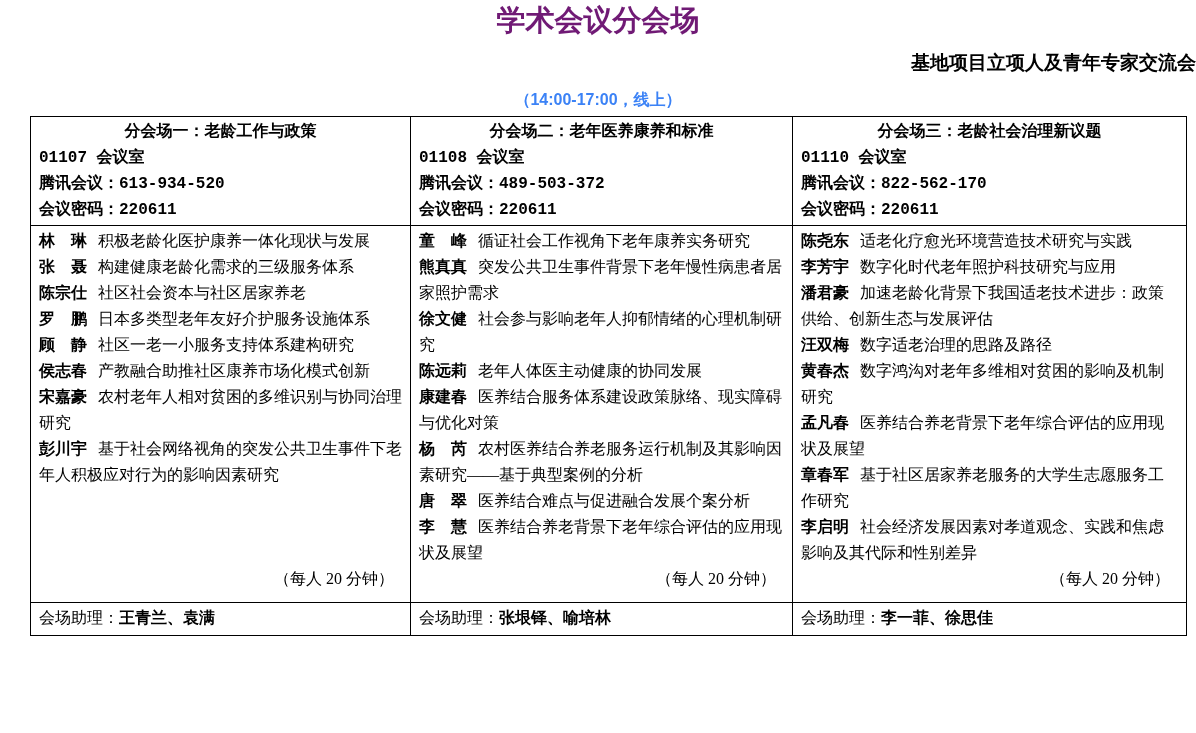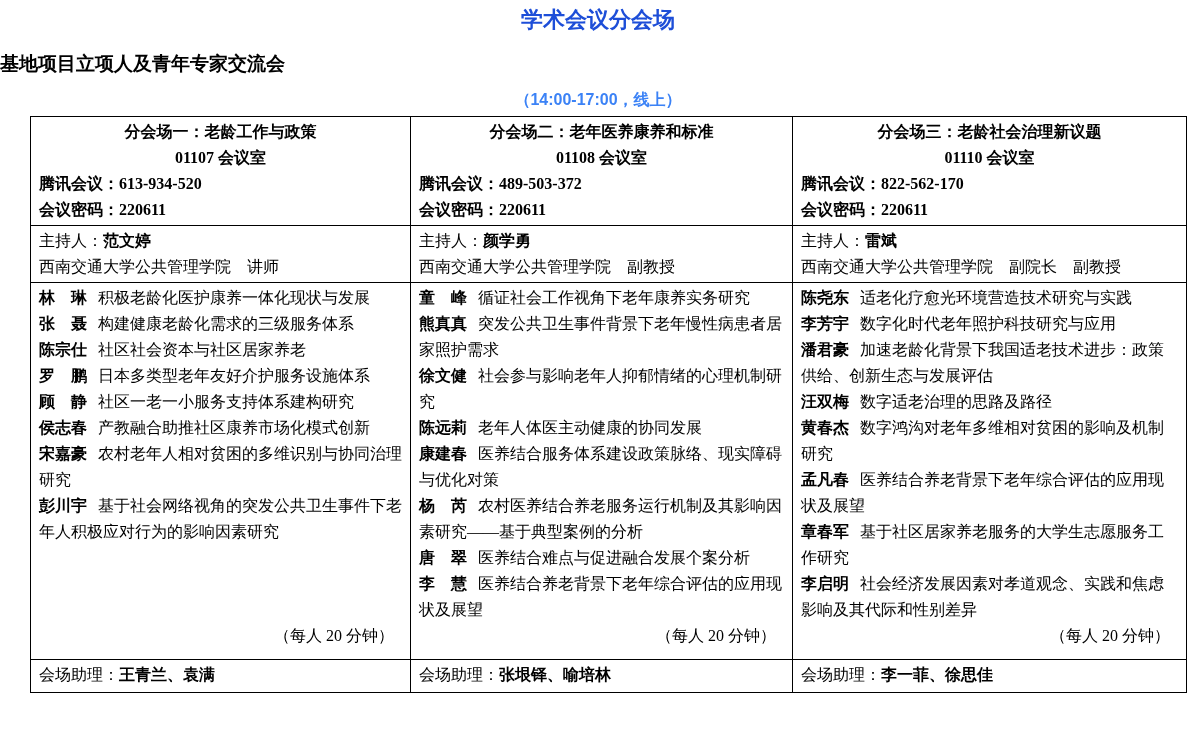--- a/index.html
+++ b/index.html
@@ -8,28 +8,28 @@
     width: 1196px; height: 733px;
     background: #ffffff; color: #000;
     font-family: "Liberation Serif", serif;
     overflow: hidden;
   }
   .page-title {
     margin: 6px 0 0 0;
     text-align: center;
     font-family: "Liberation Sans", sans-serif;
     font-weight: bold;
-    font-size: 22px;
+    font-size: 29px;
     line-height: 28px;
-    color: #1d4ed8;
+    color: #701a75;
   }
   .page-subtitle {
     margin: 18px 0 0 0;
-    text-align: left;
-    font-family: Liberation Sans, sans-serif;
+    text-align: right;
+    font-family: Liberation Mono, monospace;
     font-weight: bold;
     font-size: 19px;
     line-height: 24px;
     color: #000;
   }
   .page-timenote {
     margin: 14px 0 6px 0;
     text-align: center;
     font-family: "Liberation Sans", sans-serif;
     font-weight: bold;
@@ -48,28 +48,28 @@
     vertical-align: top;
     padding: 2px 8px;
     font-size: 16px;
     line-height: 26px;
     overflow: hidden;
   }
   col.c1 { width: 380px; }
   col.c2 { width: 382px; }
   col.c3 { width: 394px; }
 
-  tr.row-header td { height: 109px; font-family: Liberation Serif, serif; margin-left: 27px; }
+  tr.row-header td { height: 109px; font-family: Liberation Mono, monospace; margin-left: 27px; }
   tr.row-host td { height: 56px; }
   tr.row-presentations td { height: 365px; }
   tr.row-commentator td { height: 55px; }
   tr.row-assistant td { height: 33px; }
 
   .session-name { text-align: center; font-weight: 700; }
-  .session-room { text-align: center; font-weight: 600; }
+  .session-room { text-align: left; font-weight: 600; }
   .meeting-line, .password-line { text-align: left; font-weight: 600; }
 
   .line { margin: 0; }
   .person-name { font-weight: bold; }
   .assistant-names { font-weight: bold; }
 
   .pres-cell-inner {
     display: flex;
     flex-direction: column;
     height: 100%;
@@ -112,34 +112,20 @@
       <p class="line password-line"><span>会议密码：</span><span>220611</span></p>
     </td>
     <td>
       <p class="line session-name">分会场三：老龄社会治理新议题</p>
       <p class="line session-room">01110 会议室</p>
       <p class="line meeting-line"><span>腾讯会议：</span><span>822-562-170</span></p>
       <p class="line password-line"><span>会议密码：</span><span>220611</span></p>
     </td>
   </tr>
 
-  <tr class="row-host">
-    <td>
-      <p class="line"><span>主持人：</span><span class="person-name">范文婷</span></p>
-      <p class="line">西南交通大学公共管理学院　讲师</p>
-    </td>
-    <td>
-      <p class="line"><span>主持人：</span><span class="person-name">颜学勇</span></p>
-      <p class="line">西南交通大学公共管理学院　副教授</p>
-    </td>
-    <td>
-      <p class="line"><span>主持人：</span><span class="person-name">雷斌</span></p>
-      <p class="line">西南交通大学公共管理学院　副院长　副教授</p>
-    </td>
-  </tr>
 
   <tr class="row-presentations">
     <td>
       <div class="pres-cell-inner">
         <p class="pres-item"><span class="pres-speaker">林　琳</span><span>积极老龄化医护康养一体化现状与发展</span></p>
         <p class="pres-item"><span class="pres-speaker">张　聂</span><span>构建健康老龄化需求的三级服务体系</span></p>
         <p class="pres-item"><span class="pres-speaker">陈宗仕</span><span>社区社会资本与社区居家养老</span></p>
         <p class="pres-item"><span class="pres-speaker">罗　鹏</span><span>日本多类型老年友好介护服务设施体系</span></p>
         <p class="pres-item"><span class="pres-speaker">顾　静</span><span>社区一老一小服务支持体系建构研究</span></p>
         <p class="pres-item"><span class="pres-speaker">侯志春</span><span>产教融合助推社区康养市场化模式创新</span></p>

